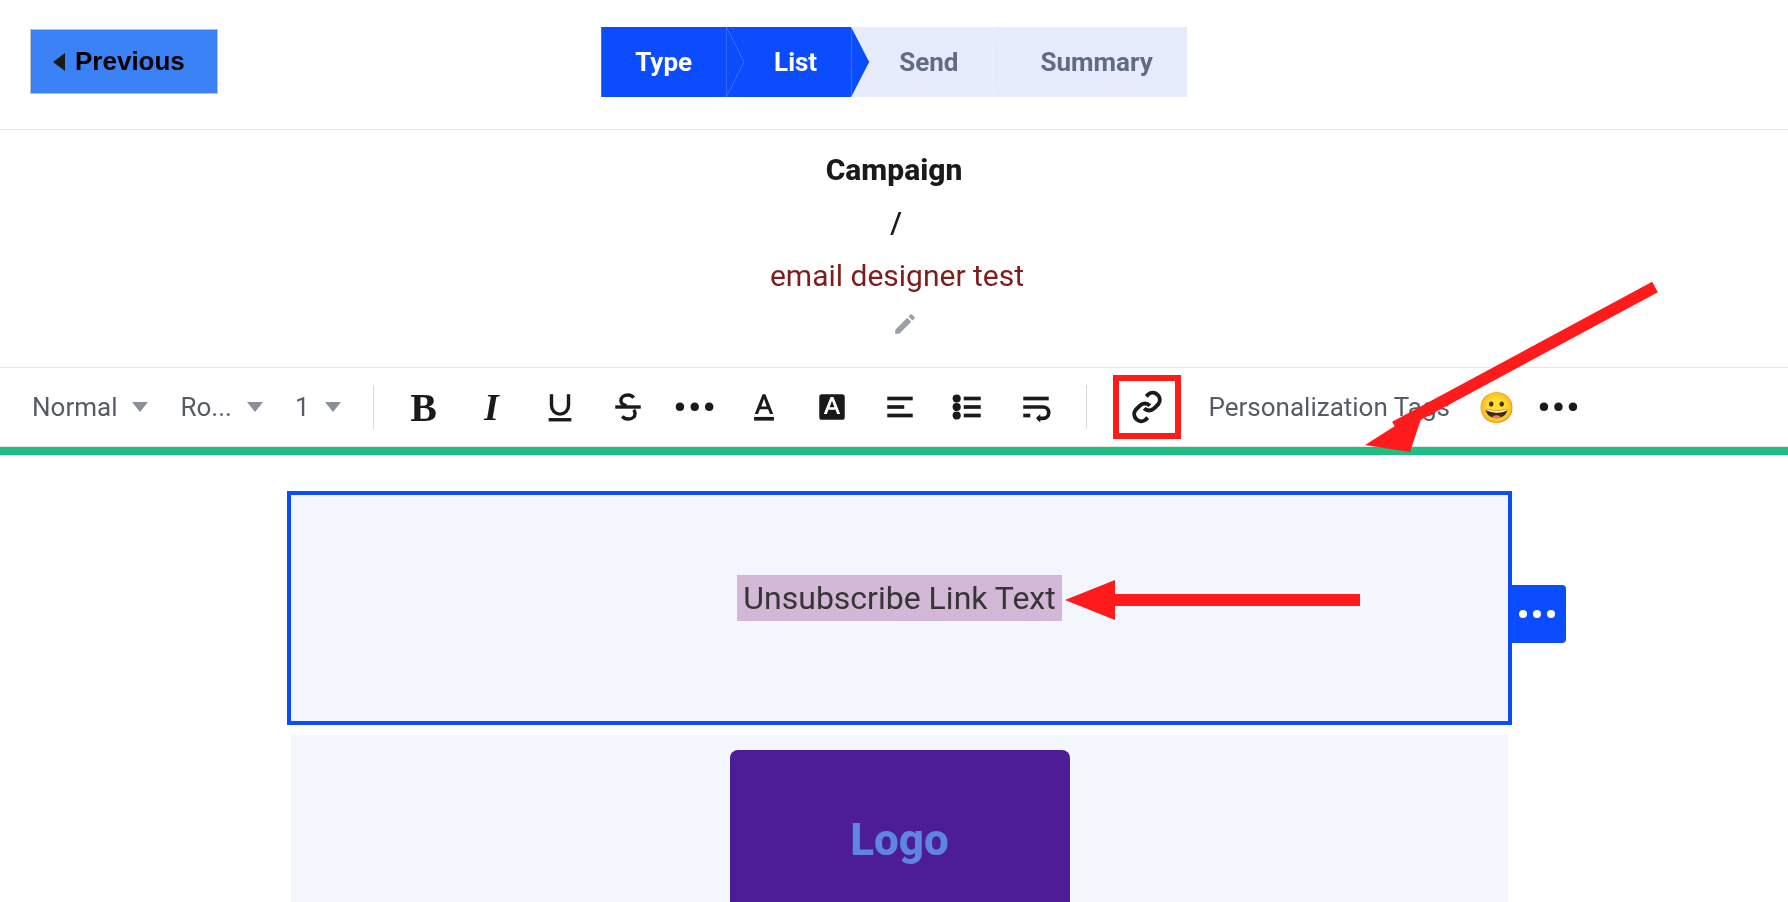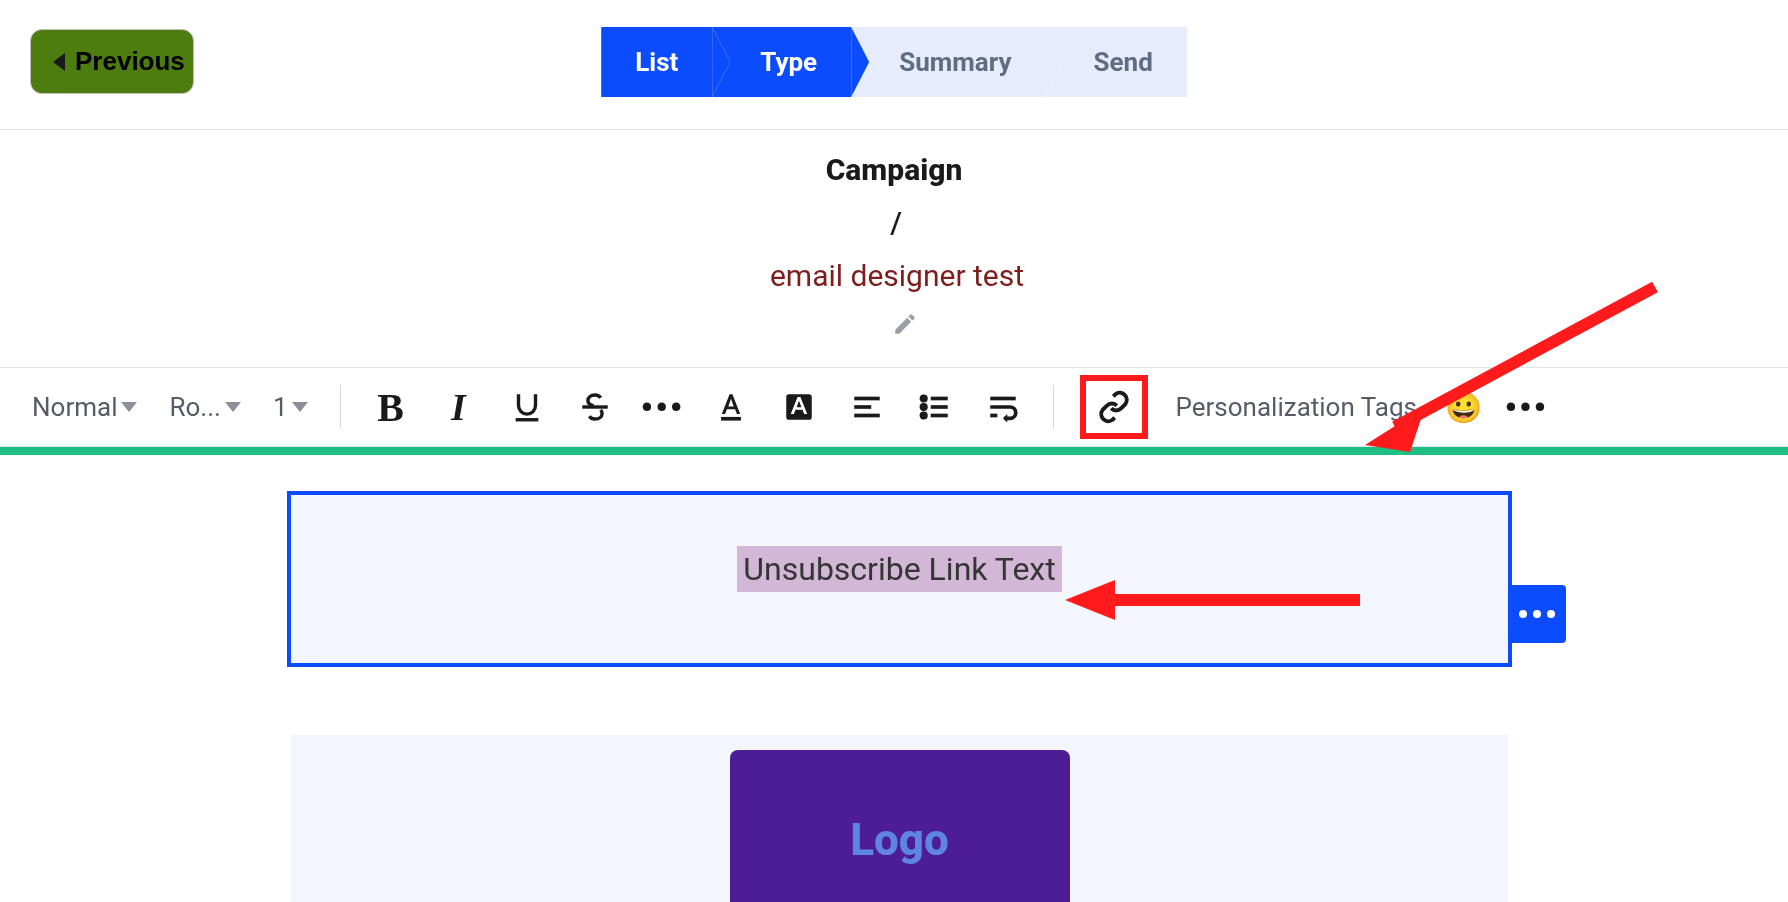--- a/index.html
+++ b/index.html
@@ -1,20 +1,20 @@
 <!DOCTYPE html>
 <html><head>
 <meta charset="utf-8">
 <style>
   * { box-sizing: border-box; margin: 0; padding: 0; }
   body { font-family: -apple-system, BlinkMacSystemFont, "Segoe UI", Roboto, Arial, sans-serif; background: #fff; color: #1a1a1a; width: 1788px; height: 902px; overflow: hidden; position: relative; }
 
   
   .topbar { display: flex; align-items: center; padding: 20px 30px 26px 30px; border-bottom: 1px solid #e5e5e5; position: relative; height: 130px; }
-  .prev-btn { display: inline-flex; align-items: center; gap: 10px; border: 1.5px solid #bfbfbf; border-radius: 12px; background: #4d7c0f; padding: 16px 8px 16px 22px; font-size: 26px; font-weight: 600; cursor: pointer; }
+  .prev-btn { display: inline-flex; align-items: center; gap: 10px; border: 1.5px solid #bfbfbf; border-radius: 0; background: #3b82f6; padding: 16px 32px 16px 22px; font-size: 26px; font-weight: 600; cursor: pointer; }
   .prev-caret { display:inline-block; width:0; height:0; border-top:9px solid transparent; border-bottom:9px solid transparent; border-right:12px solid #1a1a1a; }
 
   .steps { position: absolute; left: 50%; transform: translateX(-50%); display: flex; height: 70px; }
   .step { position: relative; display:flex; align-items:center; font-size: 26px; font-weight: 700; padding: 0 34px 0 48px; }
   .step:first-child { padding-left: 34px; }
   .step.active { background:#0c4cff; color:#fff; }
   .step.inactive { background:#e6ecfb; color:#616c82; }
   .step::after {
     content:""; position:absolute; right:-18px; top:0; width:0; height:0;
     border-top:35px solid transparent; border-bottom:35px solid transparent;
@@ -34,37 +34,37 @@
   
   .crumbrow { display:flex; align-items:center; gap:18px; padding: 22px 30px 30px 30px; font-size: 30px; flex-direction: column; }
   .crumb-strong { font-weight: 800; }
   .crumb-slash { font-weight: 500; margin-left:4px; }
   .crumb-name { color:#7f1d1d; font-weight:400; margin-left:6px; }
   .pencil { color:#9aa0a8; cursor:pointer; margin-left:22px; }
   .pencil svg { width:26px; height:26px; display:block; }
 
   
   .toolbar { display:flex; align-items:center; gap:20px; padding: 10px 20px 10px 26px; border-top:1px solid #e5e5e5; border-bottom:1px solid #e5e5e5; height:80px; font-size:26px; position:relative; }
-  .tb-select { display:flex; align-items:center; gap:4px; color:#565c66; cursor:pointer; padding:4px 6px; }
+  .tb-select { display:flex; align-items:center; gap:15px; color:#565c66; cursor:pointer; padding:4px 6px; }
   .tb-caret { width:0;height:0;border-left:8px solid transparent;border-right:8px solid transparent;border-top:10px solid #8a8f99; }
   .tb-divider { width:1px; height:44px; background:#d8d8d8; margin:0 6px; }
   .tb-btn { width:48px; height:48px; display:flex; align-items:center; justify-content:center; cursor:pointer; color:#1a1a1a; border-radius:4px; }
   .tb-btn svg { width:34px; height:34px; display:block; }
   .tb-btn.bold { font-family: Georgia, 'Times New Roman', serif; font-weight:900; font-size:40px; }
   .tb-btn.italic { font-family: Georgia, 'Times New Roman', serif; font-style:italic; font-weight:700; font-size:38px; }
   .tb-btn.more-dots { font-size:34px; font-weight:900; letter-spacing:2px; }
   .tb-link-wrap { border:6px solid #ff1b1b; padding:2px 4px; }
   .tb-text { color:#565c66; font-size:26px; cursor:pointer; padding:0 8px; white-space:nowrap; }
   .emoji { font-size:30px; cursor:pointer; }
 
   .greenbar { height:8px; background:#1fbf83; width:100%; }
 
   
   .canvas-area { position:relative; height: calc(902px - 130px - 90px - 80px - 8px); }
-  .sel-block { position:absolute; left:287px; top:36px; width:1225px; height:176px; border:4px solid #0c4cff; background:#f3f6fd; display:flex; align-items:center; justify-content:center; }
+  .sel-block { position:absolute; left:287px; top:36px; width:1225px; height:234px; border:4px solid #0c4cff; background:#f3f6fd; display:flex; align-items:center; justify-content:center; }
   .sel-text { background:#d3b7d6; color:#353535; font-size:32px; padding:4px 6px; position:relative; top:-10px; }
   .sel-handle { position:absolute; right:-58px; top:90px; width:58px; height:58px; background:#0c4cff; border-radius:4px; display:flex; align-items:center; justify-content:center; color:#fff; cursor:pointer; }
   .sel-handle .dot { width:8px;height:8px;border-radius:50%;background:#fff;margin:0 3px; }
   .below-block { position:absolute; left:291px; top:280px; width:1217px; height:210px; background:#f3f6fd; display:flex; align-items:center; justify-content:center; }
   .logo-box { width:340px; height:180px; background:#4c1d95; border-radius:8px; display:flex; align-items:center; justify-content:center; color:#5e86e0; font-size:44px; font-weight:800; }
 
   
   .arrow-svg { position:absolute; pointer-events:none; }
 
 </style>
@@ -72,30 +72,30 @@
 <body>
 
 <div class="topbar">
   <button class="prev-btn">
     <span class="prev-caret"></span>
     <span>Previous</span>
   </button>
 
   <div class="steps">
     <div class="step active">
+        <span>Type</span>
+      </div>
+    <div class="step active">
         <span>List</span>
       </div>
-    <div class="step active">
-        <span>Type</span>
+    <div class="step inactive">
+        <span>Send</span>
       </div>
     <div class="step inactive">
         <span>Summary</span>
-      </div>
-    <div class="step inactive">
-        <span>Send</span>
       </div>
   </div>
 </div>
 
 <div class="crumbrow">
   <span class="crumb-strong">Campaign</span>
   <span class="crumb-slash">/</span>
   <span class="crumb-name">email designer test</span>
   <span class="pencil">
     <svg viewBox="0 0 24 24" fill="currentColor">

